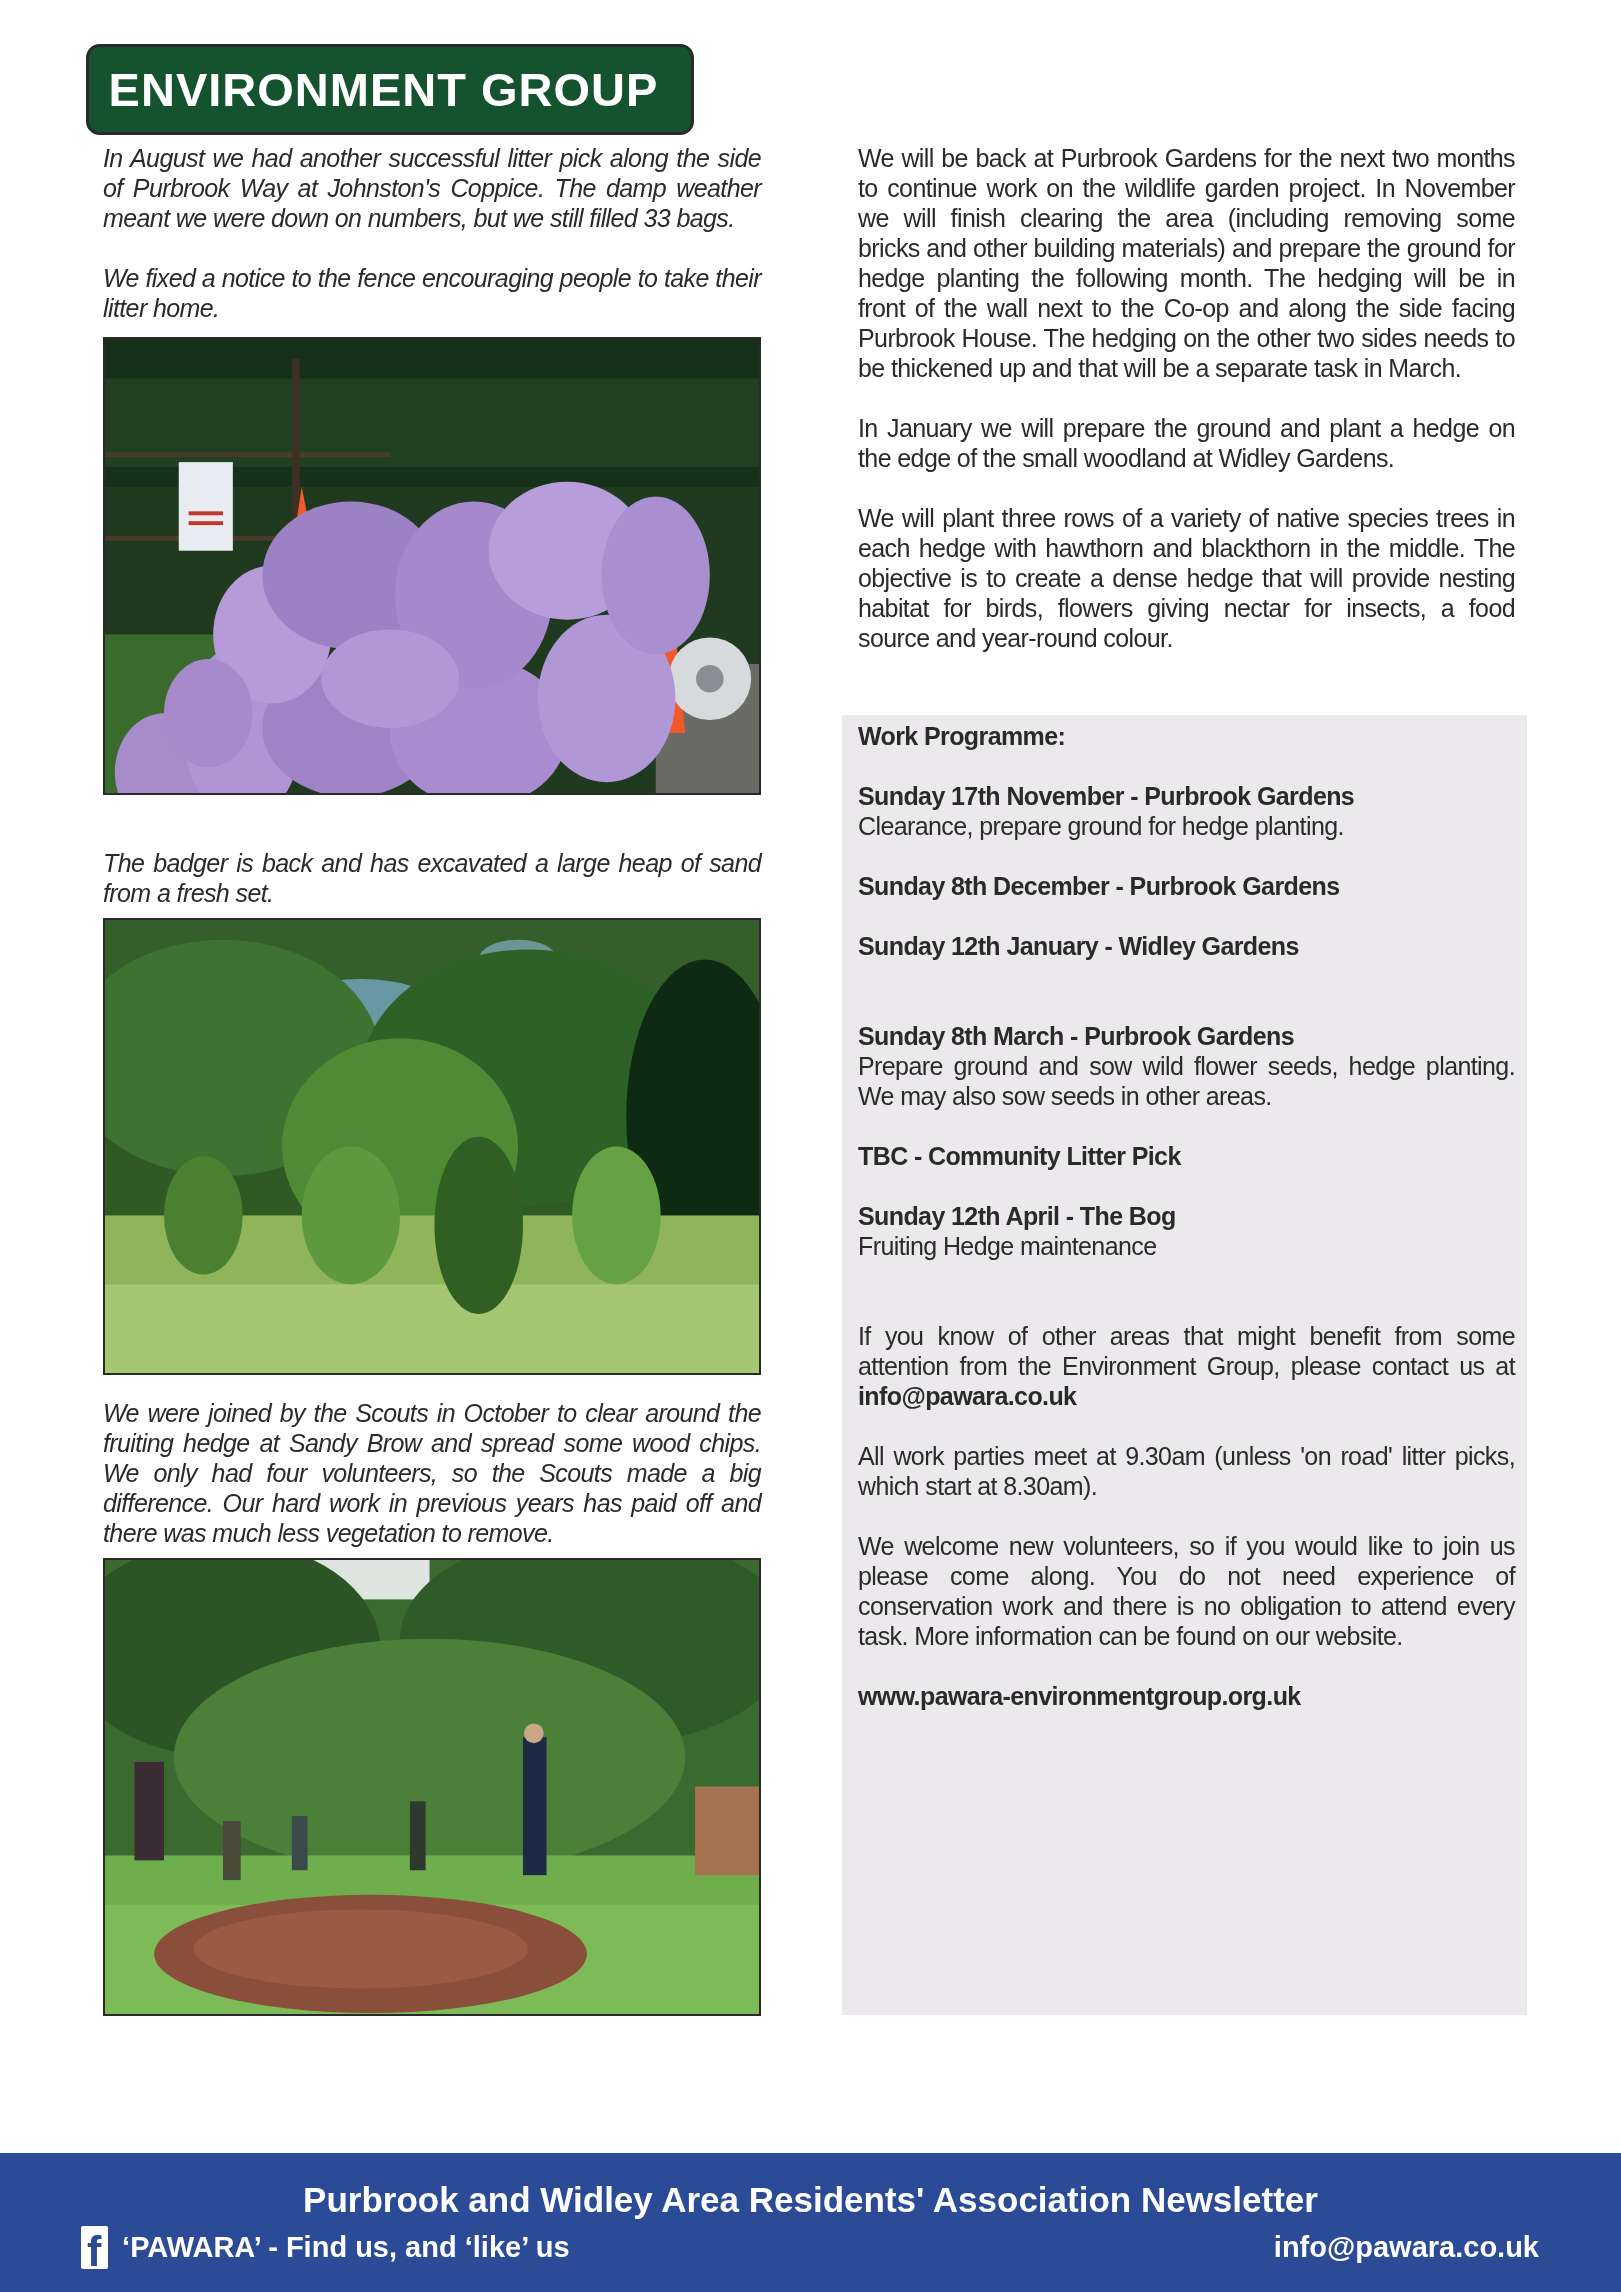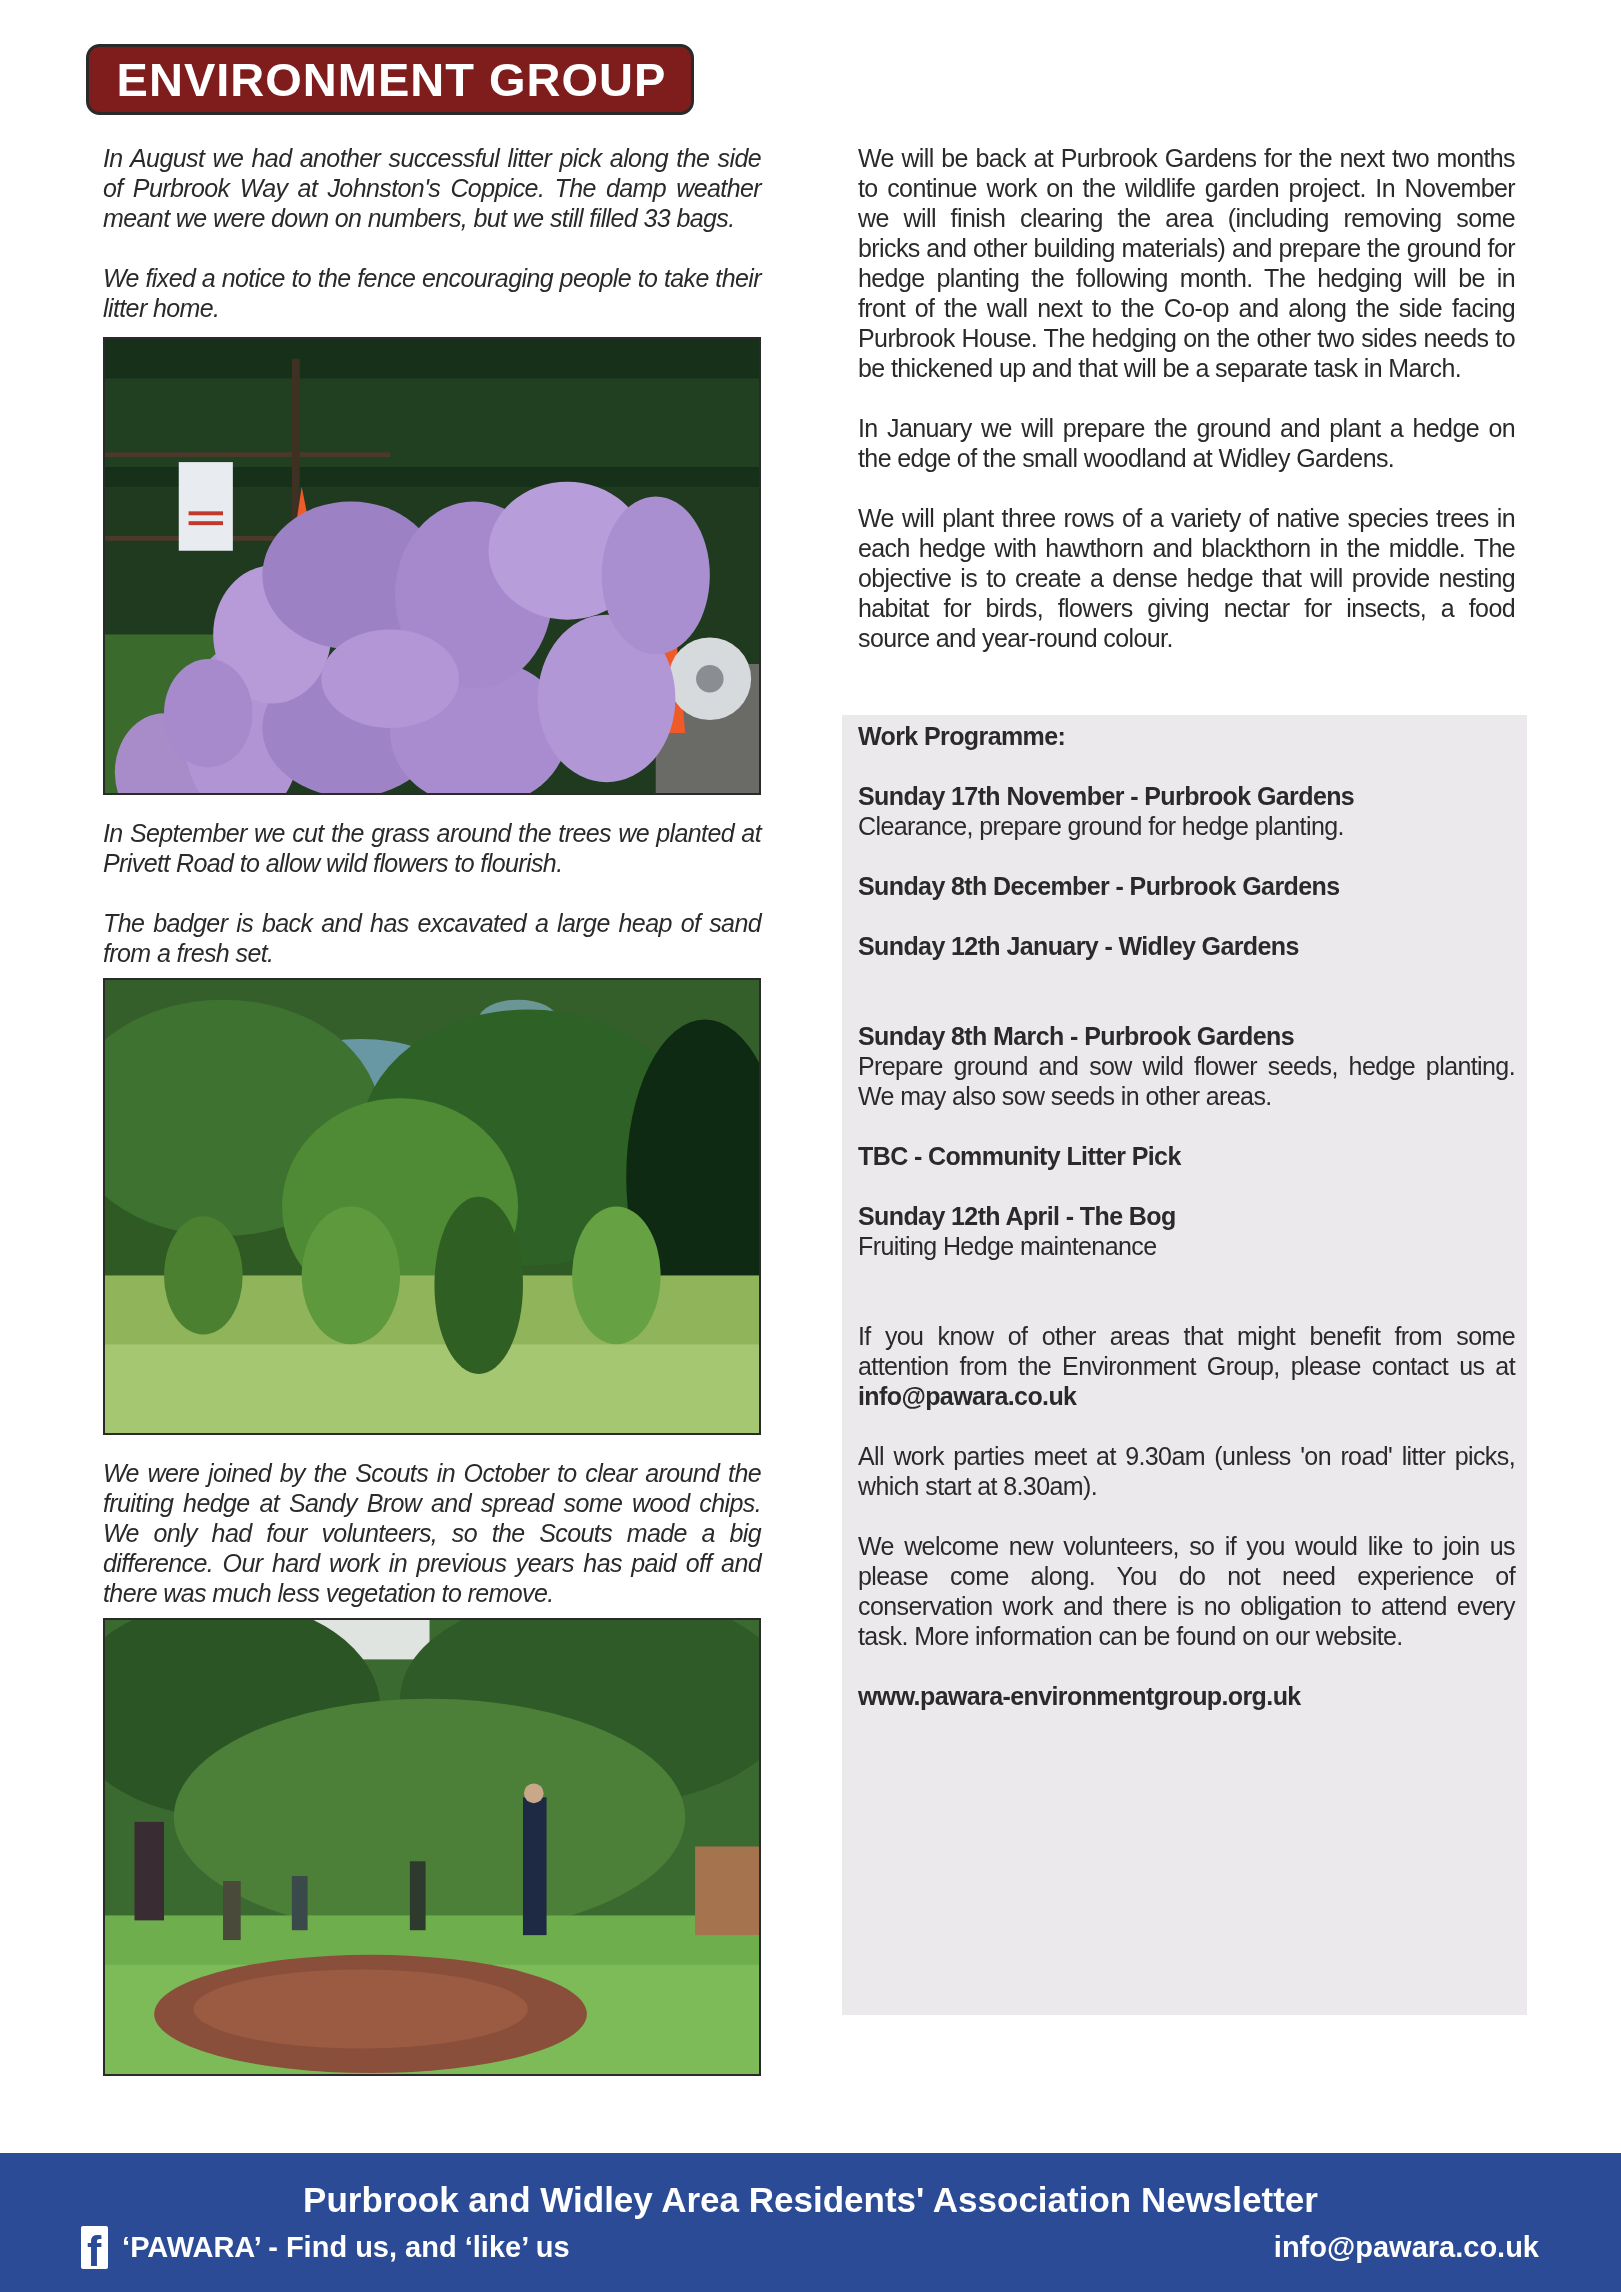--- a/index.html
+++ b/index.html
@@ -2,23 +2,23 @@
 <html><head>
 <meta charset="utf-8">
 <style>
   html, body { margin: 0; padding: 0; }
   body {
     width: 1621px; height: 2293px; position: relative; overflow: hidden;
     background: #ffffff; color: #2a2a2a;
     font-family: "Liberation Sans", sans-serif;
   }
   .badge {
-    position: absolute; left: 86px; top: 44px; width: 608px; height: 71px;
-    background: #7f1d1d; border: 3.9px solid #2a2a2a; border-radius: 13.7px;
-    box-sizing: border-box; display: flex; align-items: center; padding-left: 8px;
+    position: absolute; left: 86px; top: 44px; width: 608px; height: 91px;
+    background: #14532d; border: 3.9px solid #2a2a2a; border-radius: 13.7px;
+    box-sizing: border-box; display: flex; align-items: center;
   }
   .badge span {
     color: #fff; font-weight: bold; font-size: 47px; letter-spacing: 1px;
     padding-left: 19.6px; font-family: "Liberation Sans", sans-serif;
   }
   .col { position: absolute; }
   .left { left: 103px; top: 143px; width: 658px; font-style: italic; }
   .right { left: 858px; top: 143px; width: 657px; }
   p {
     margin: 0; font-size: 25px; line-height: 30px; text-align: justify;
@@ -98,21 +98,20 @@
       <ellipse cx="250" cy="240" rx="90" ry="75" fill="#9c82c4"></ellipse>
       <ellipse cx="375" cy="260" rx="80" ry="95" fill="#a689cd"></ellipse>
       <ellipse cx="470" cy="215" rx="80" ry="70" fill="#b79dda"></ellipse>
       <ellipse cx="560" cy="240" rx="55" ry="80" fill="#a98ed0"></ellipse>
       <ellipse cx="290" cy="345" rx="70" ry="50" fill="#b296d6"></ellipse>
       <ellipse cx="105" cy="380" rx="45" ry="55" fill="#a78acc"></ellipse>
     </svg>
   </div>
 
   <div style="height:23.5px"></div>
-  <p>In September we cut the grass around the trees we planted at Privett Road to allow wild flowers to flourish.</p>
   <div class="gap"></div>
   <p>The badger is back and has excavated a large heap of sand from a fresh set.</p>
 
   <div class="photo" style="height:457px;margin-top:9.8px;">
     <svg viewBox="0 0 665 460" preserveAspectRatio="none">
       <rect width="665" height="460" fill="#2f5a24"></rect>
       <rect x="0" y="0" width="665" height="120" fill="#355f2a"></rect>
       <ellipse cx="260" cy="90" rx="80" ry="30" fill="#7fb0d8" opacity="0.7"></ellipse>
       <ellipse cx="420" cy="40" rx="40" ry="20" fill="#8dbde0" opacity="0.6"></ellipse>
       <ellipse cx="120" cy="140" rx="160" ry="120" fill="#3d7230"></ellipse>

